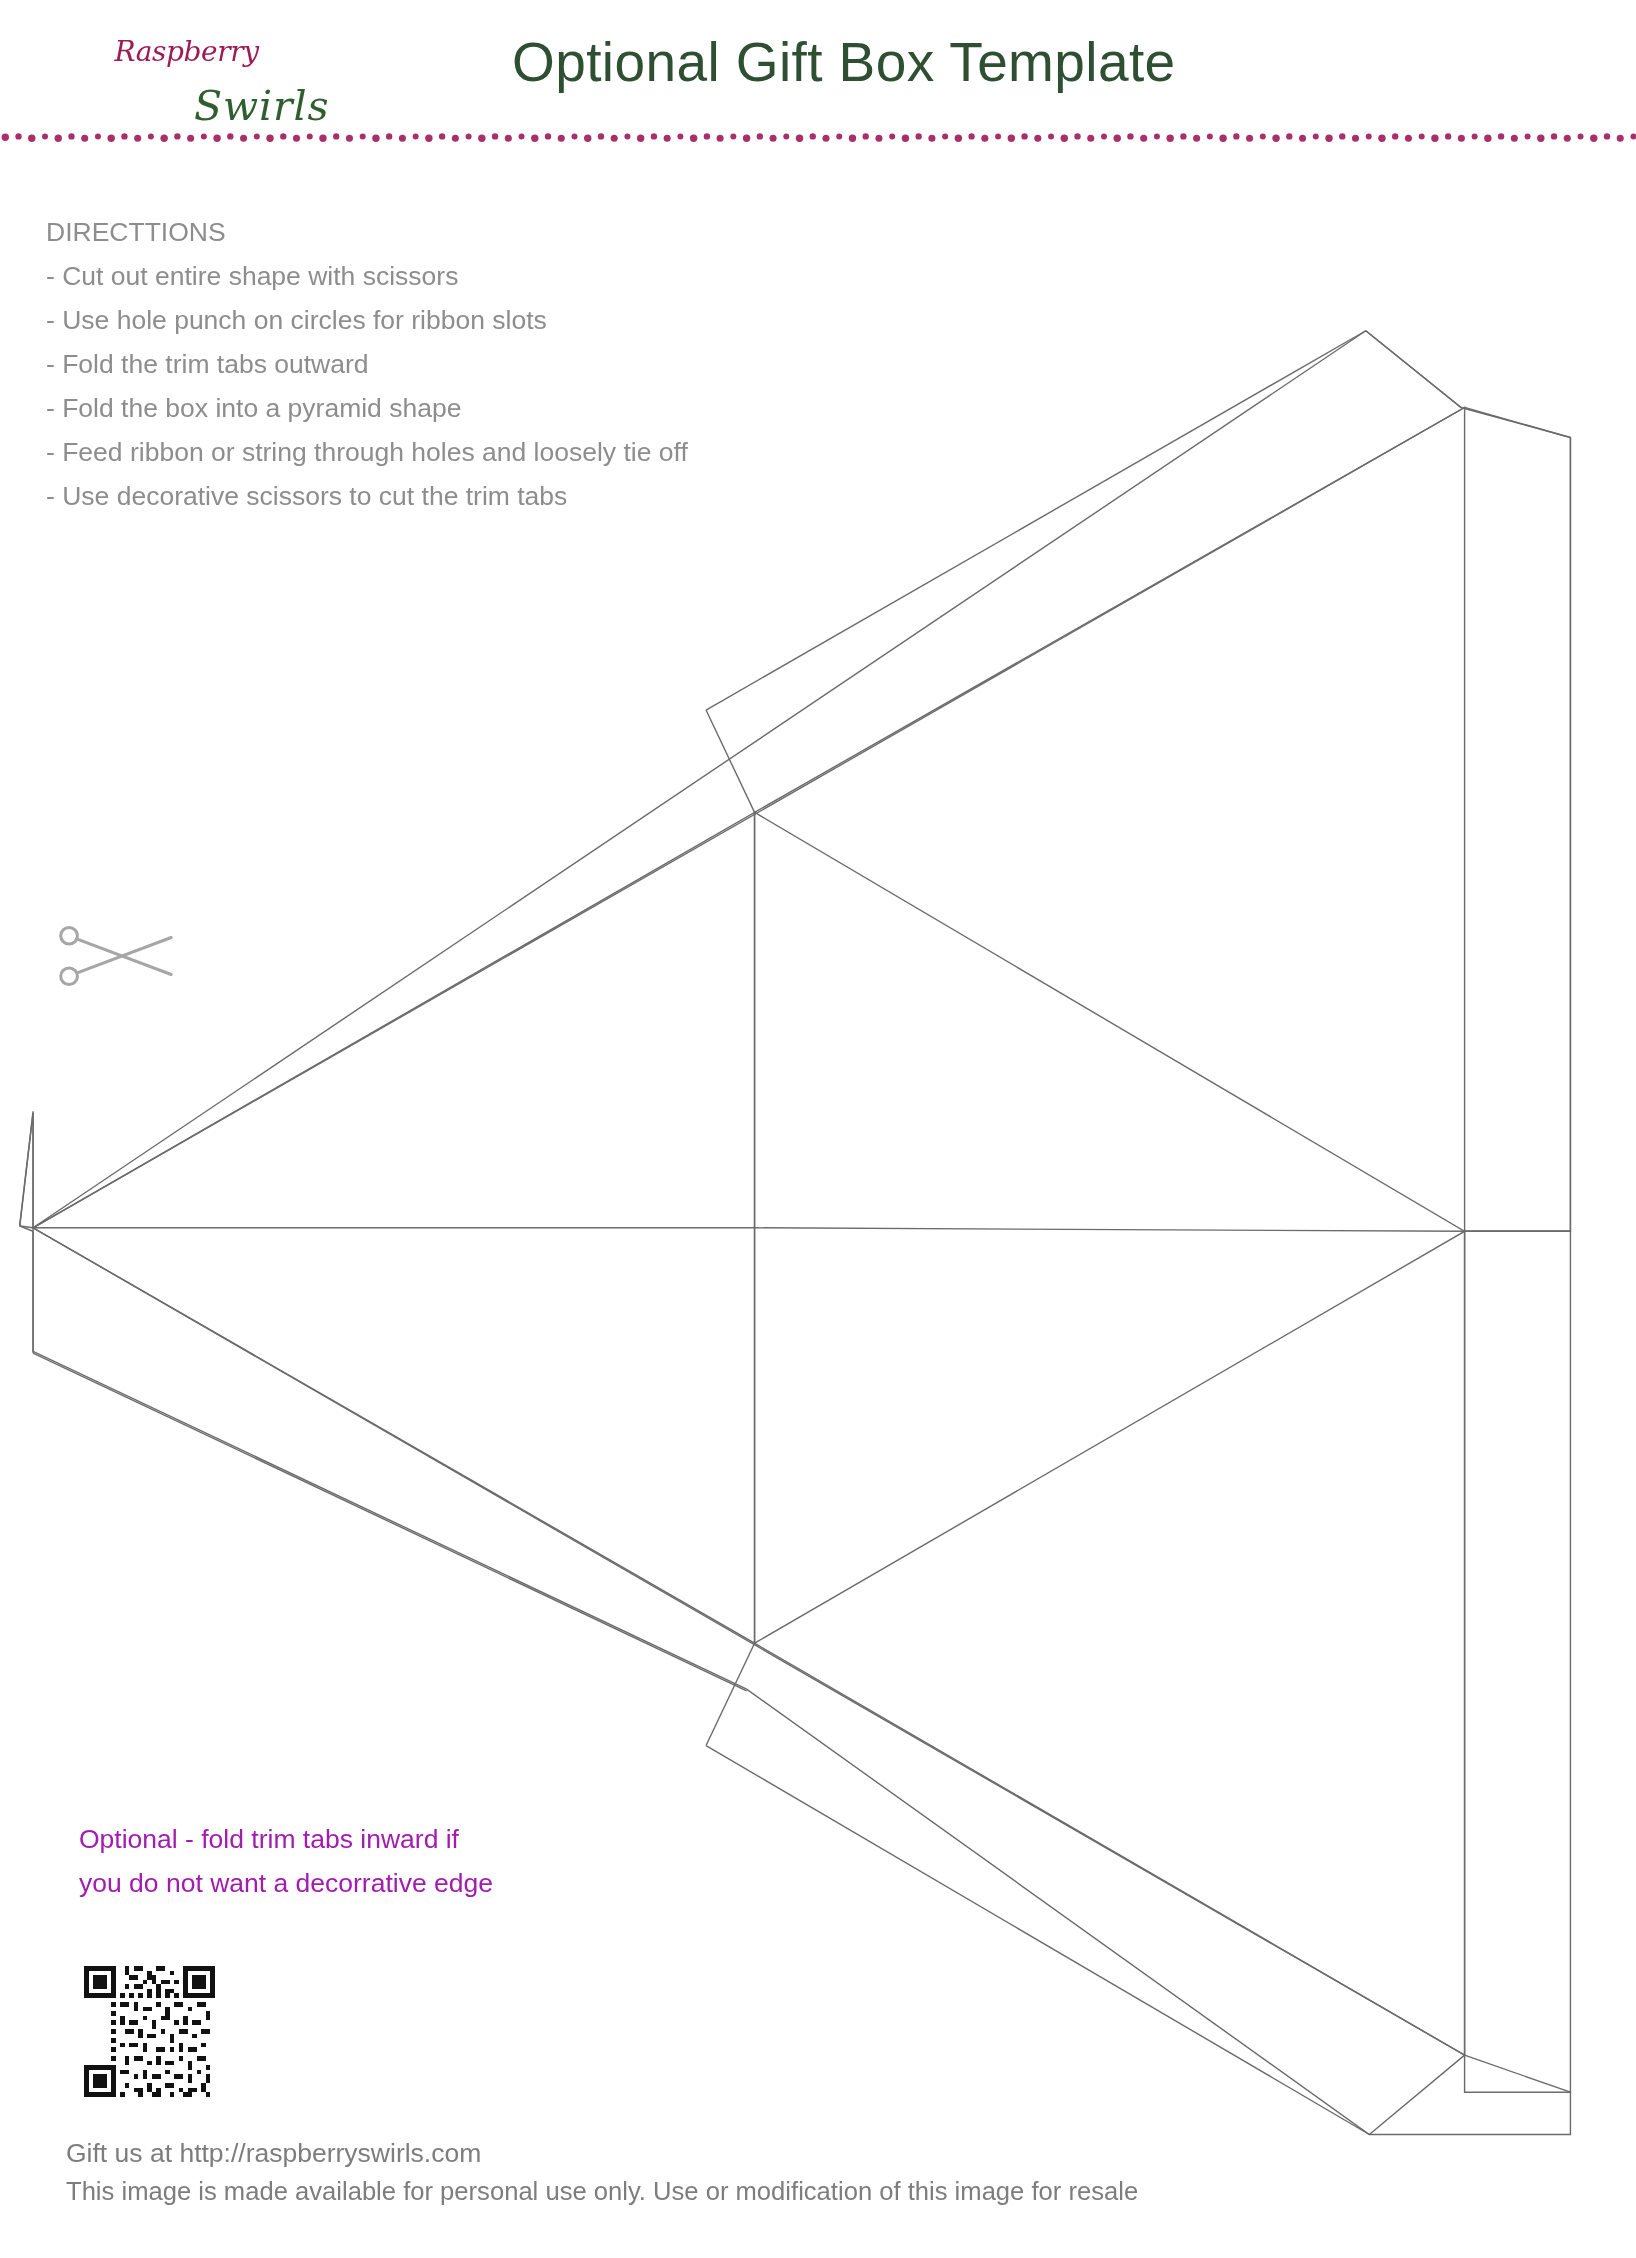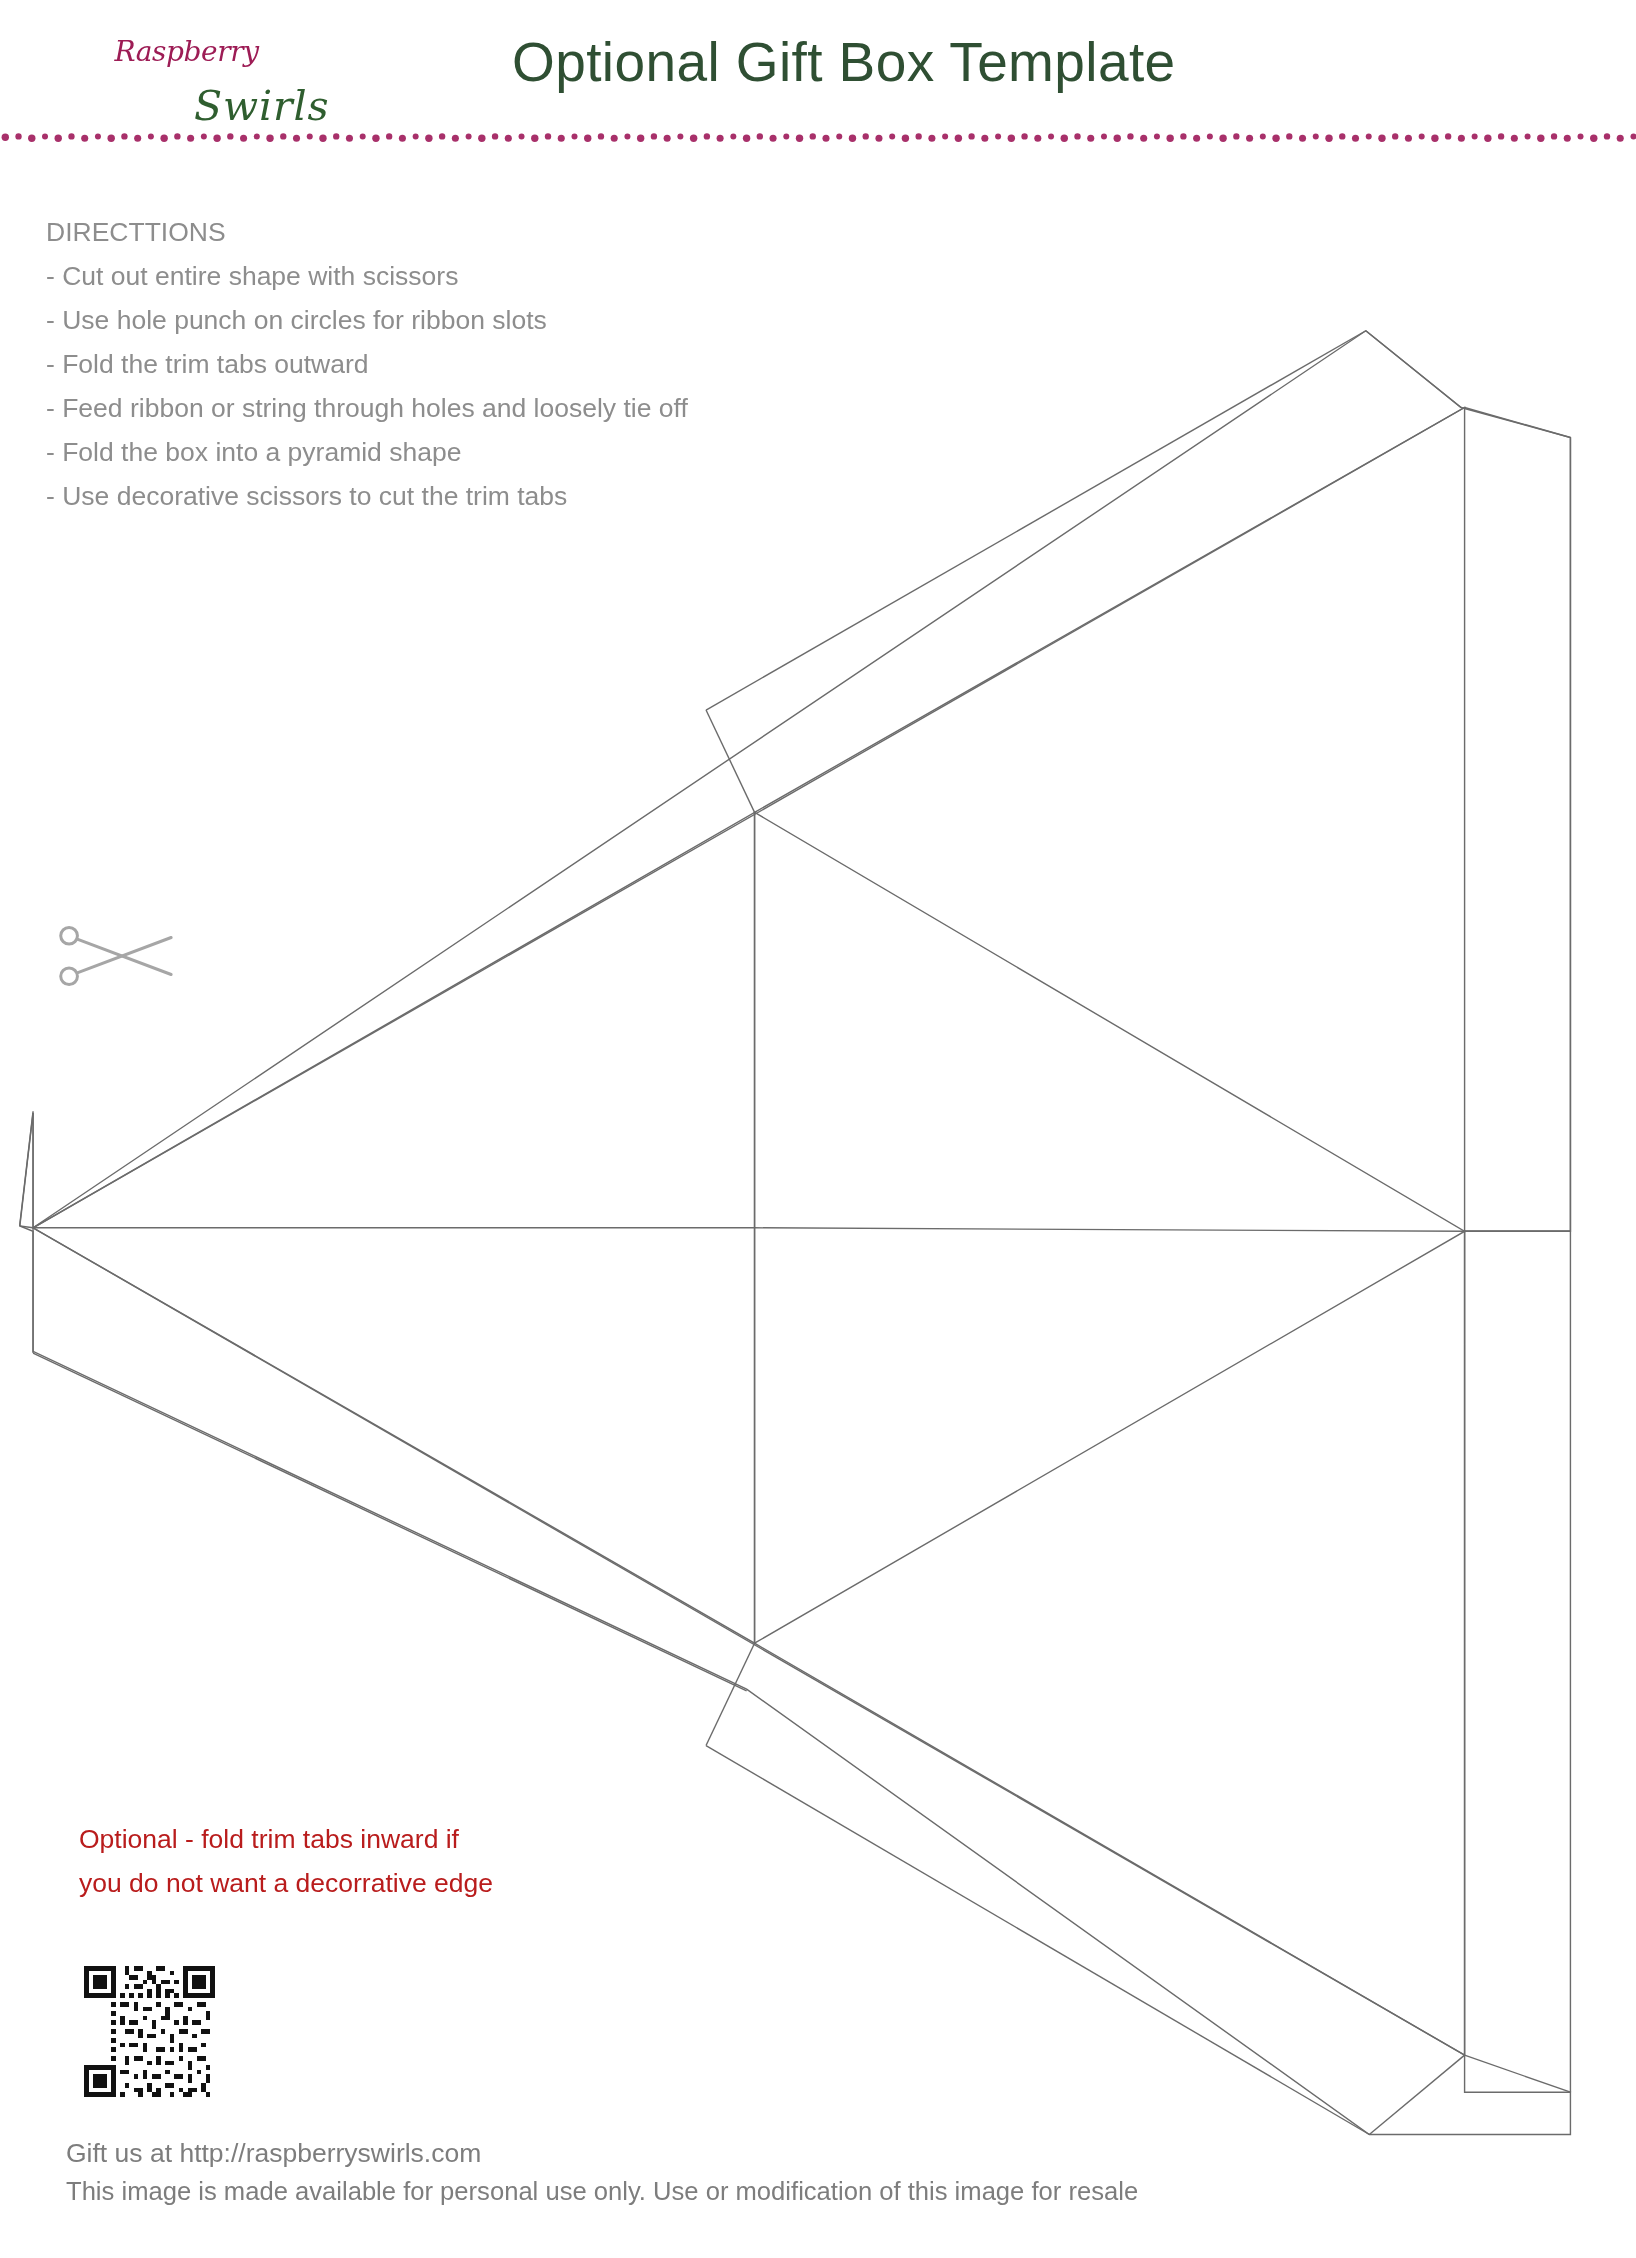--- a/index.html
+++ b/index.html
@@ -108,21 +108,21 @@
   .optional-note {
     position: absolute;
     left: 79px;
     top: 1817px;
     width: 618px;
   }
   .optional-note div {
     font-family: "Liberation Sans", sans-serif;
     font-size: 26.5px;
     line-height: 44px;
-    color: #b91c1c;
+    color: #a21caf;
     white-space: nowrap;
   }
 
   
   .qr {
     position: absolute;
     left: 84px;
     top: 1966px;
     width: 131px;
     height: 131px;
@@ -290,22 +290,22 @@
         <circle cx="1851" cy="5" r="3.4"></circle>
     </g>
   </svg>
 </div>
 
 <div class="directions">
   <div class="dir-line">DIRECTTIONS</div>
   <div class="dir-line">- Cut out entire shape with scissors</div>
   <div class="dir-line">- Use hole punch on circles for ribbon slots</div>
   <div class="dir-line">- Fold the trim tabs outward</div>
+  <div class="dir-line">- Fold the box into a pyramid shape</div>
   <div class="dir-line">- Feed ribbon or string through holes and loosely tie off</div>
-  <div class="dir-line">- Fold the box into a pyramid shape</div>
   <div class="dir-line">- Use decorative scissors to cut the trim tabs</div>
 </div>
 
 <svg class="scissors" viewBox="0 0 150 70">
   <g fill="none" stroke="#a6a6a6" stroke-width="3.4" stroke-linecap="round">
     <line x1="26" y1="16" x2="132" y2="56"></line>
     <line x1="26" y1="54" x2="132" y2="14"></line>
     <circle cx="16" cy="12" r="9.5"></circle>
     <circle cx="16" cy="58" r="9.5"></circle>
   </g>

